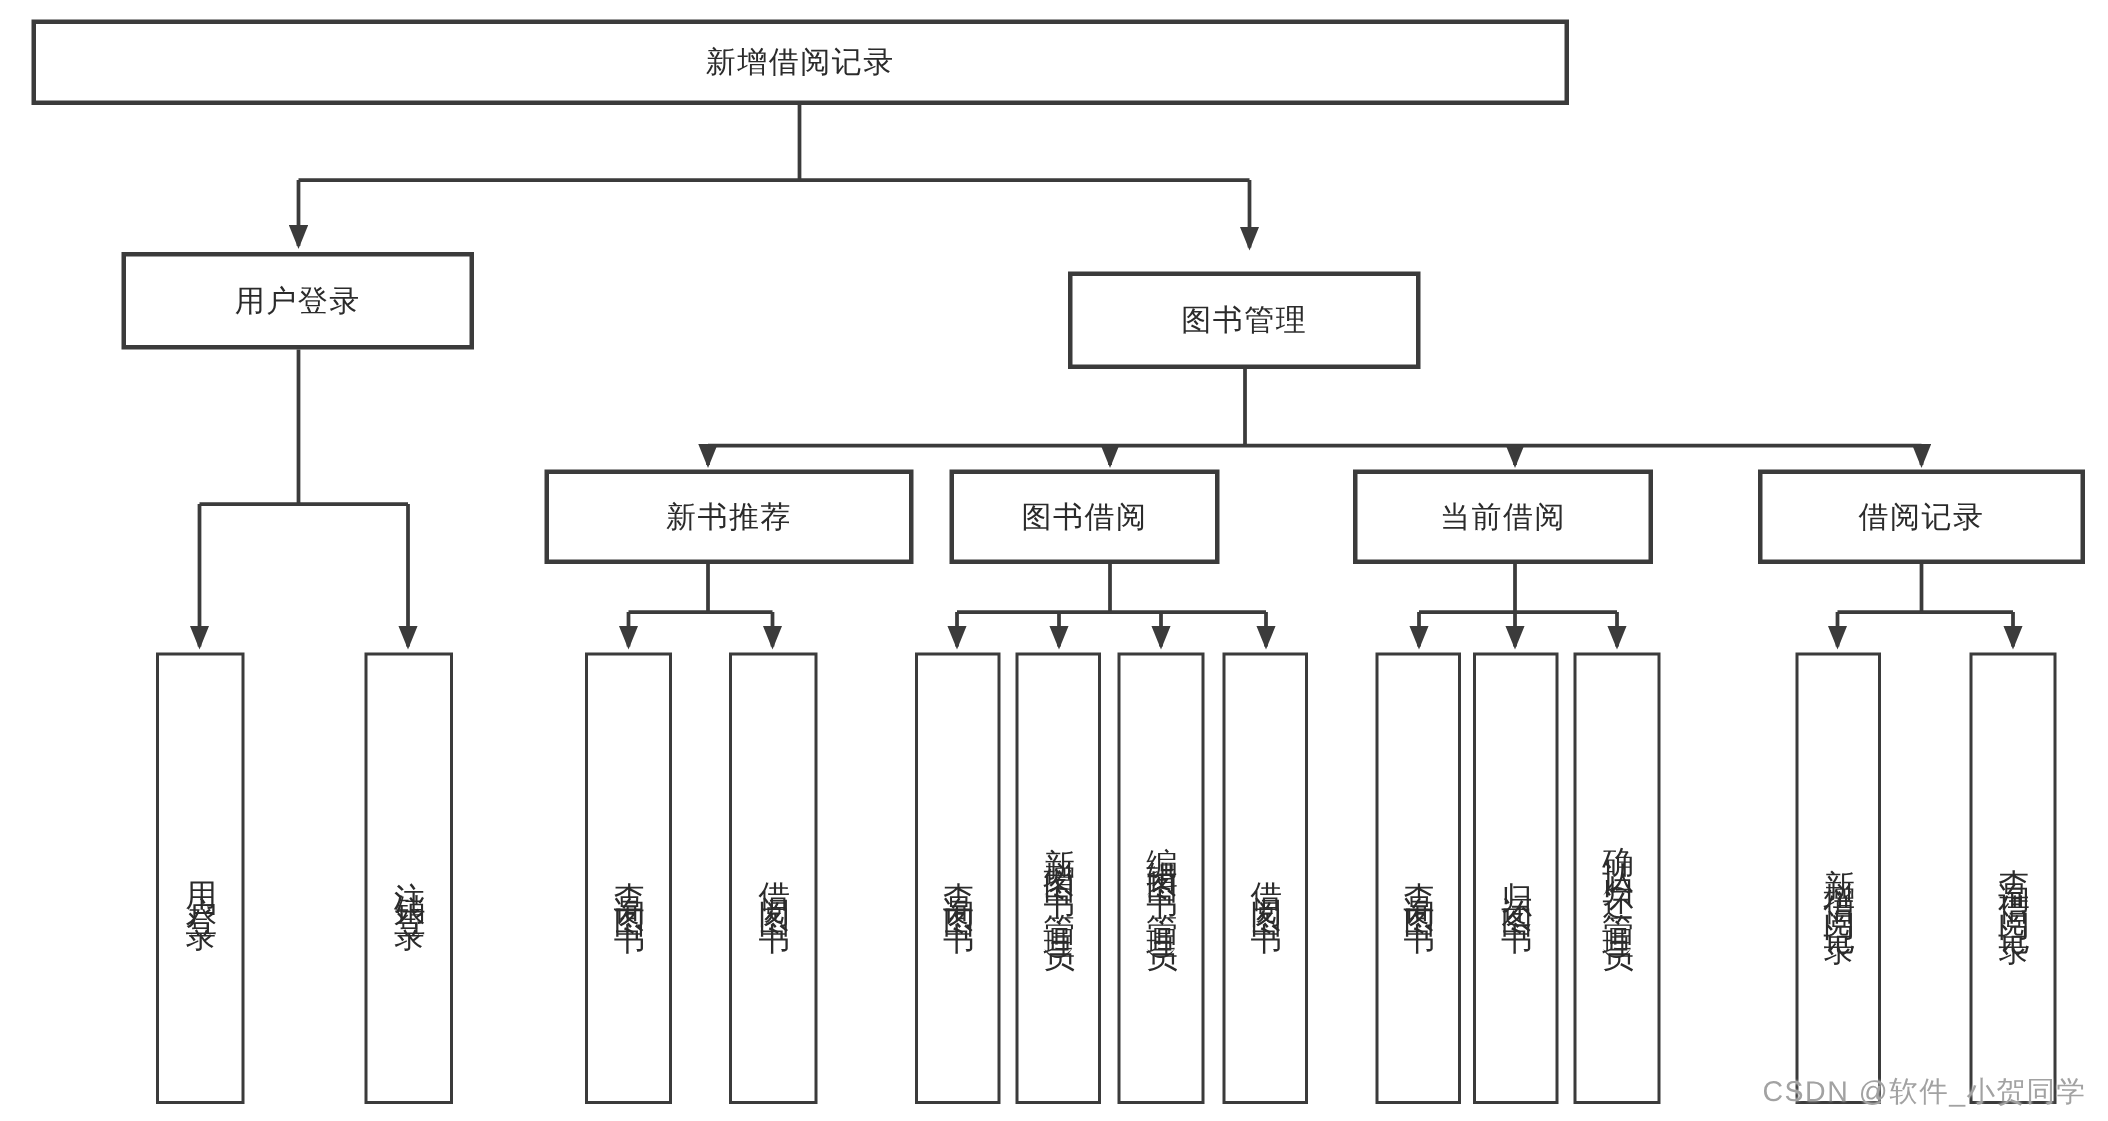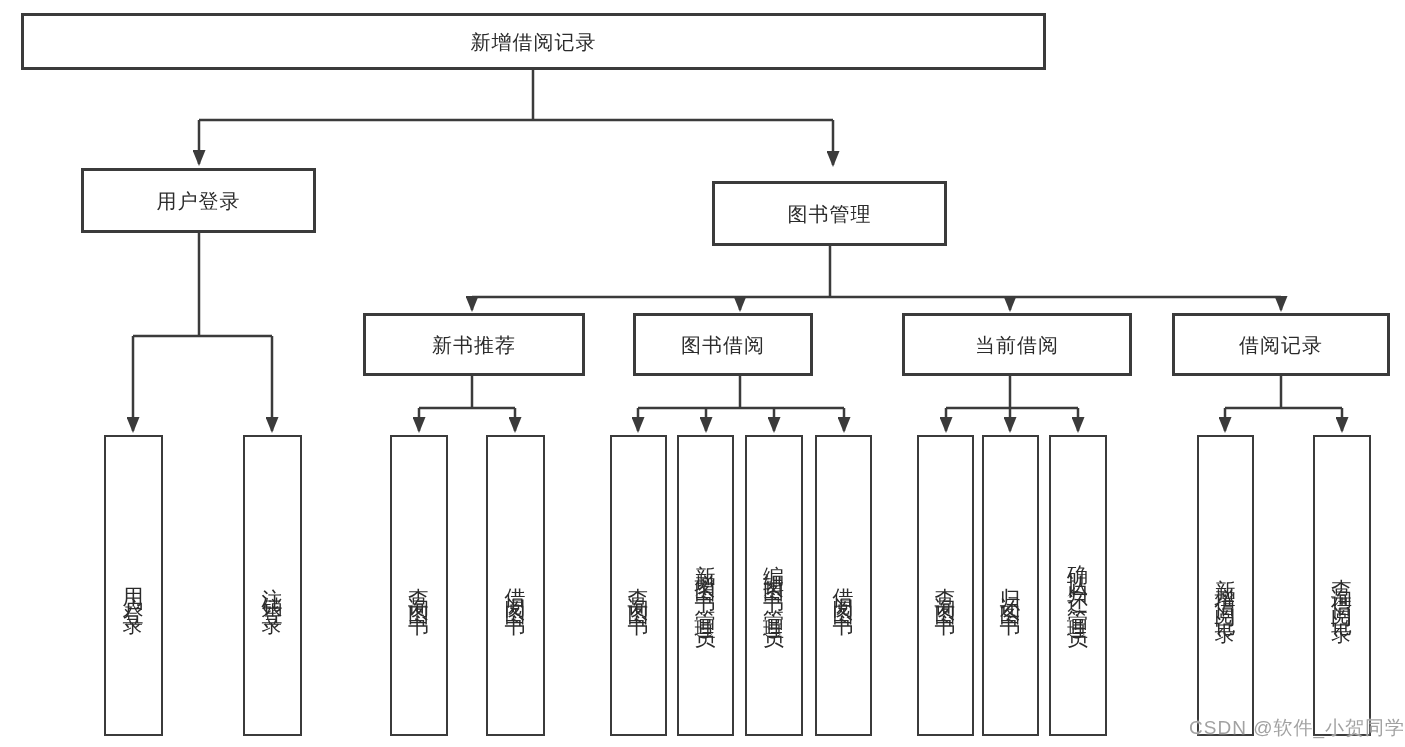--- a/index.html
+++ b/index.html
@@ -39,21 +39,21 @@
   .node.leaf {
     border-width: 2px;
     writing-mode: vertical-rl;
     text-orientation: mixed;
     font-size: 21px;
     letter-spacing: 9px;
     padding-top: 6px;
   }
   .watermark {
     position: absolute;
-    right: 0;
+    right: 14px;
     bottom: 6px;
     font-size: 19px;
     color: #a2a2a2;
     letter-spacing: 1px;
     text-shadow: 0 0 2px #ffffff;
     white-space: nowrap;
     margin-top: 21px;
   }
 </style>
 </head>
@@ -109,23 +109,23 @@
       <line x1="1225" y1="408" x2="1225" y2="431" marker-end="url(#arrow)"></line>
       <line x1="1342" y1="408" x2="1342" y2="431" marker-end="url(#arrow)"></line>
     </g>
   </svg>
 
   <div class="node" style="left:21px; top:13px; width:1025px; height:57px;">新增借阅记录</div>
 
   <div class="node" style="left:81px; top:168px; width:235px; height:65px;">用户登录</div>
   <div class="node" style="left:712px; top:169px; width:235px; height:65px;margin-top:12px;">图书管理</div>
 
-  <div class="node" style="left:363px; top:313px; width:222px; height:63px;">新书推荐</div>
+  <div class="node" style="left:363px; top:313px; width:246px; height:63px;">新书推荐</div>
   <div class="node" style="left:633px; top:313px; width:180px; height:63px;">图书借阅</div>
-  <div class="node" style="left:902px; top:313px; width:230px; height:63px;">当前借阅</div>
+  <div class="node" style="left:902px; top:313px; width:200px; height:63px;">当前借阅</div>
   <div class="node" style="left:1172px; top:313px; width:218px; height:63px;">借阅记录</div>
 
   <div class="node leaf" style="left:104px; top:435px; width:59px; height:301px;">用户登录</div>
   <div class="node leaf" style="left:243px; top:435px; width:59px; height:301px;">注销登录</div>
 
   <div class="node leaf" style="left:390px; top:435px; width:58px; height:301px;">查询图书</div>
   <div class="node leaf" style="left:486px; top:435px; width:59px; height:301px;">借阅图书</div>
 
   <div class="node leaf" style="left:610px; top:435px; width:57px; height:301px;">查询图书</div>
   <div class="node leaf" style="left:677px; top:435px; width:57px; height:301px;">新增图书（管理员）</div>

